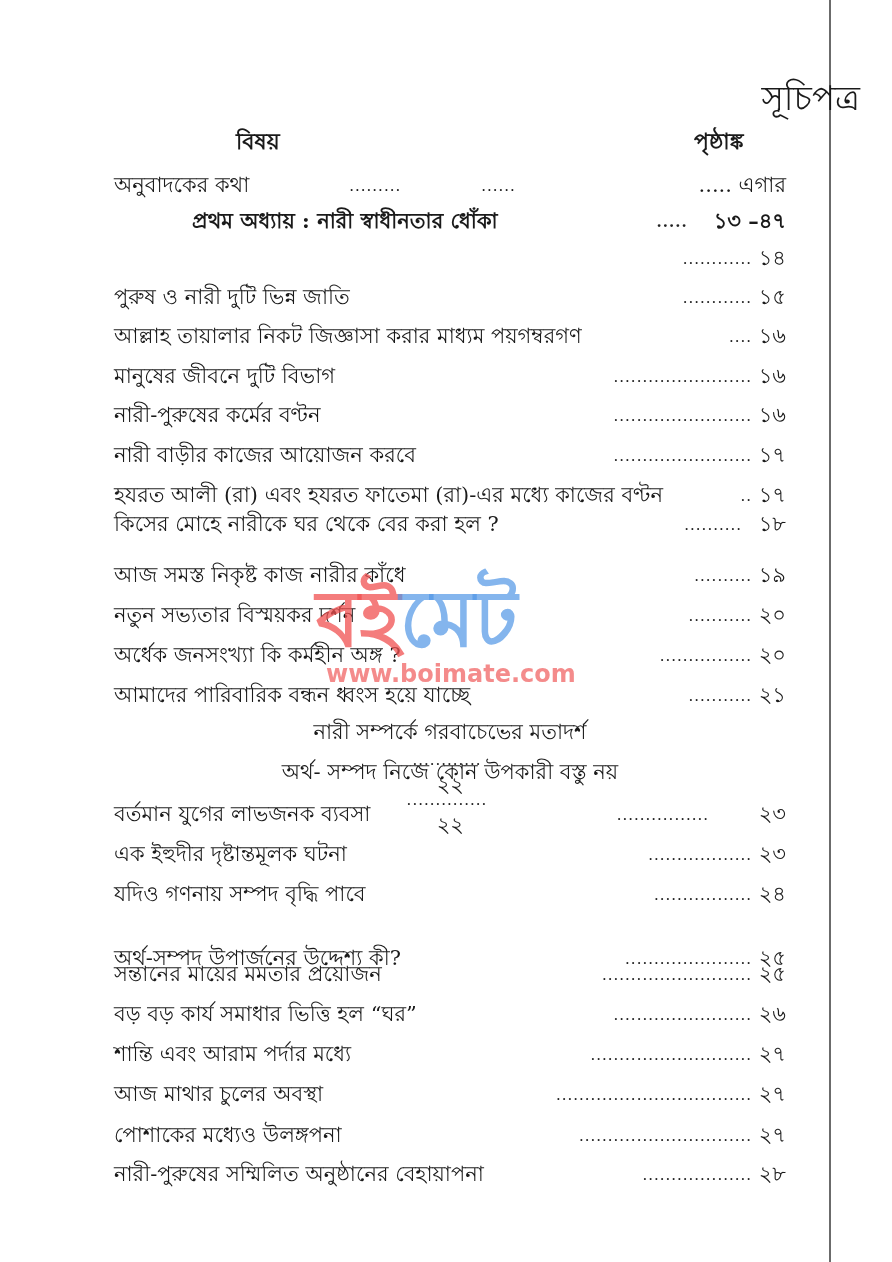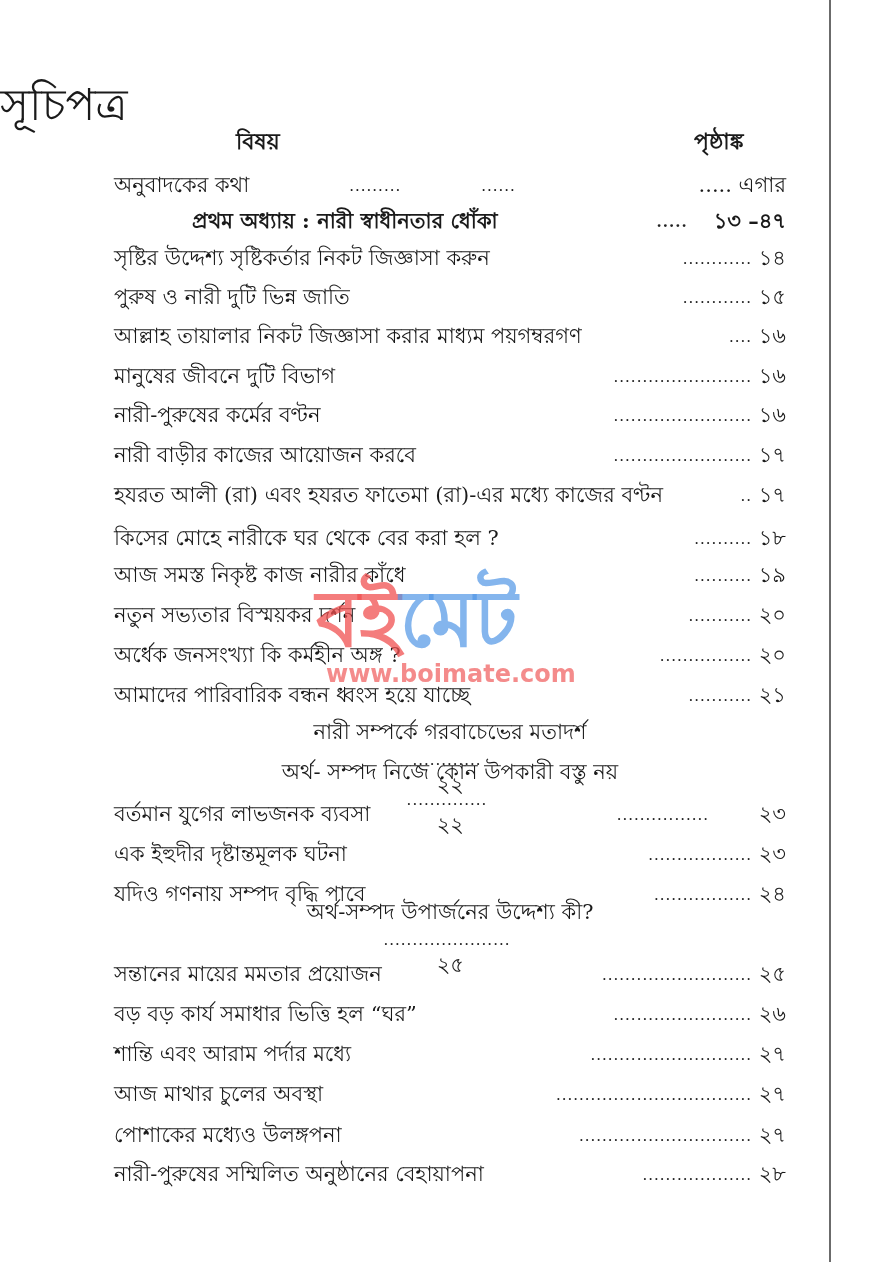--- a/index.html
+++ b/index.html
@@ -1,21 +1,21 @@
 <!DOCTYPE html>
 <html><head>
 <meta charset="utf-8">
 <style>
   html, body { margin: 0; padding: 0; }
   body {
     width: 892px; height: 1262px; background: #ffffff; position: relative; overflow: hidden;
     font-family: "DejaVu Serif", "Liberation Serif", serif; color: #1a1a1a;
   }
   .page-edge { position: absolute; left: 829px; top: 0; width: 2px; height: 1262px; background: #6b6b6b; }
-  .title { position: absolute; left: 0; width: 860px; top: 72px; text-align: left; font-size: 44px; }
+  .title { position: absolute; left: 0; width: 860px; top: 72px; text-align: right; font-size: 34px; }
   .col-head { position: absolute; top: 124px; font-size: 22px; font-weight: bold; }
   .col-subject { left: 236px; }
   .col-page { left: 694px; }
   .row { position: absolute; left: 114px; width: 672px; height: 38px; display: flex; align-items: center; font-size: 21px; white-space: nowrap; }
   .row .txt { flex: 0 0 auto; }
   .row .gap { flex: 1 1 auto; }
   .row .dots { flex: 0 0 auto; letter-spacing: 1px; font-size: 15px; margin-right: 6px; color: #222; }
   .row .pg { flex: 0 0 auto; text-align: right; min-width: 28px; }
   .row.chapter { font-weight: bold; }
   .row.chapter .txt { margin-left: 78px; }
@@ -43,21 +43,20 @@
       <span class="gap"></span>
       <span class="pg">..... এগার</span>
     </div>
     <div class="row chapter" style="top: 203px; gap: 20px;">
       <span class="txt">প্রথম অধ্যায় : নারী স্বাধীনতার ধোঁকা</span>
       <span class="gap"></span>
       <span class="dots">.....</span>
       <span class="pg">১৩ –৪৭</span>
     </div>
     <div class="row" style="top: 240px;">
-      <span class="txt">সৃষ্টির উদ্দেশ্য সৃষ্টিকর্তার নিকট জিজ্ঞাসা করুন</span>
       <span class="gap"></span>
       <span class="dots">............</span>
       <span class="pg">১৪</span>
     </div>
     <div class="row" style="top: 279px;">
       <span class="txt">পুরুষ ও নারী দুটি ভিন্ন জাতি</span>
       <span class="gap"></span>
       <span class="dots">............</span>
       <span class="pg">১৫</span>
     </div>
@@ -84,21 +83,21 @@
       <span class="gap"></span>
       <span class="dots">........................</span>
       <span class="pg">১৭</span>
     </div>
     <div class="row" style="top: 477px;">
       <span class="txt">হযরত আলী (রা) এবং হযরত ফাতেমা (রা)-এর মধ্যে কাজের বণ্টন</span>
       <span class="gap"></span>
       <span class="dots">..</span>
       <span class="pg">১৭</span>
     </div>
-    <div class="row" style="top: 520px;">
+    <div class="row" style="top: 506px; gap: 10px;">
       <span class="txt">কিসের মোহে নারীকে ঘর থেকে বের করা হল ?</span>
       <span class="gap"></span>
       <span class="dots">..........</span>
       <span class="pg">১৮</span>
     </div>
     <div class="row" style="top: 557px;">
       <span class="txt">আজ সমস্ত নিকৃষ্ট কাজ নারীর কাঁধে</span>
       <span class="gap"></span>
       <span class="dots">..........</span>
       <span class="pg">১৯</span>
@@ -144,21 +143,21 @@
       <span class="gap"></span>
       <span class="dots">..................</span>
       <span class="pg">২৩</span>
     </div>
     <div class="row" style="top: 876px;">
       <span class="txt">যদিও গণনায় সম্পদ বৃদ্ধি পাবে</span>
       <span class="gap"></span>
       <span class="dots">.................</span>
       <span class="pg">২৪</span>
     </div>
-    <div class="row" style="top: 896px; flex-direction: column;">
+    <div class="row" style="top: 940px;">
       <span class="txt">অর্থ-সম্পদ উপার্জনের উদ্দেশ্য কী?</span>
       <span class="gap"></span>
       <span class="dots">......................</span>
       <span class="pg">২৫</span>
     </div>
     <div class="row" style="top: 956px;">
       <span class="txt">সন্তানের মায়ের মমতার প্রয়োজন</span>
       <span class="gap"></span>
       <span class="dots">..........................</span>
       <span class="pg">২৫</span>

